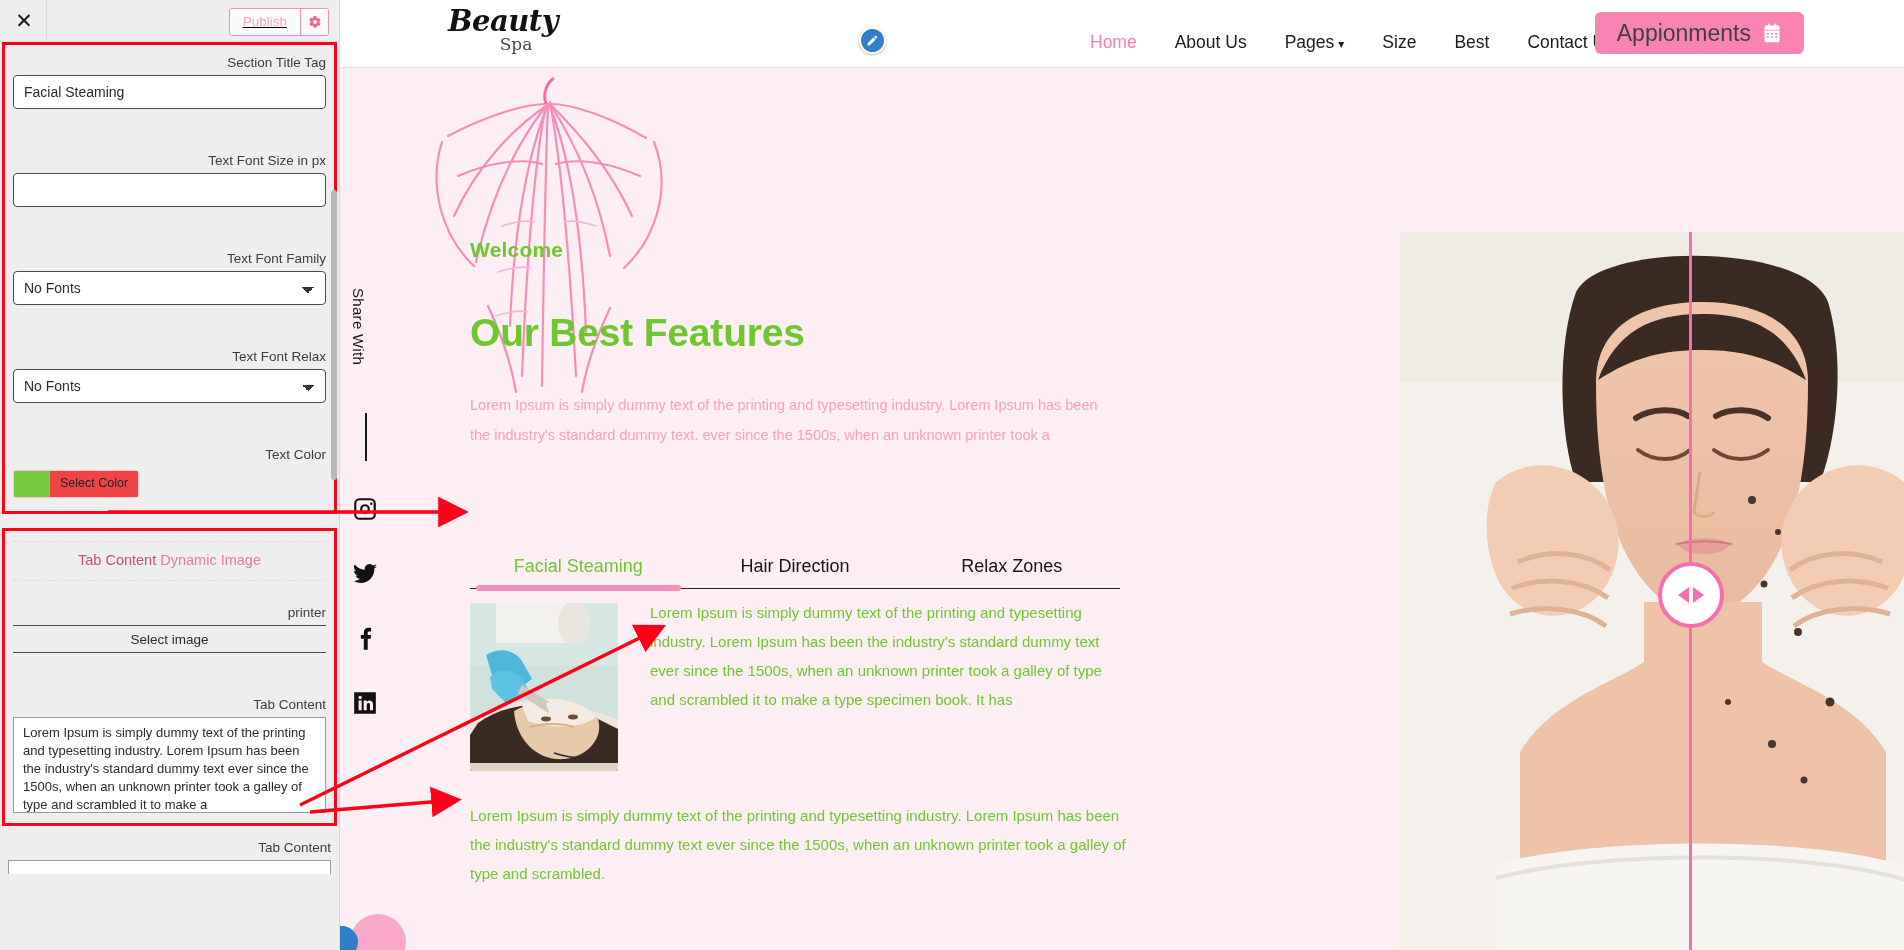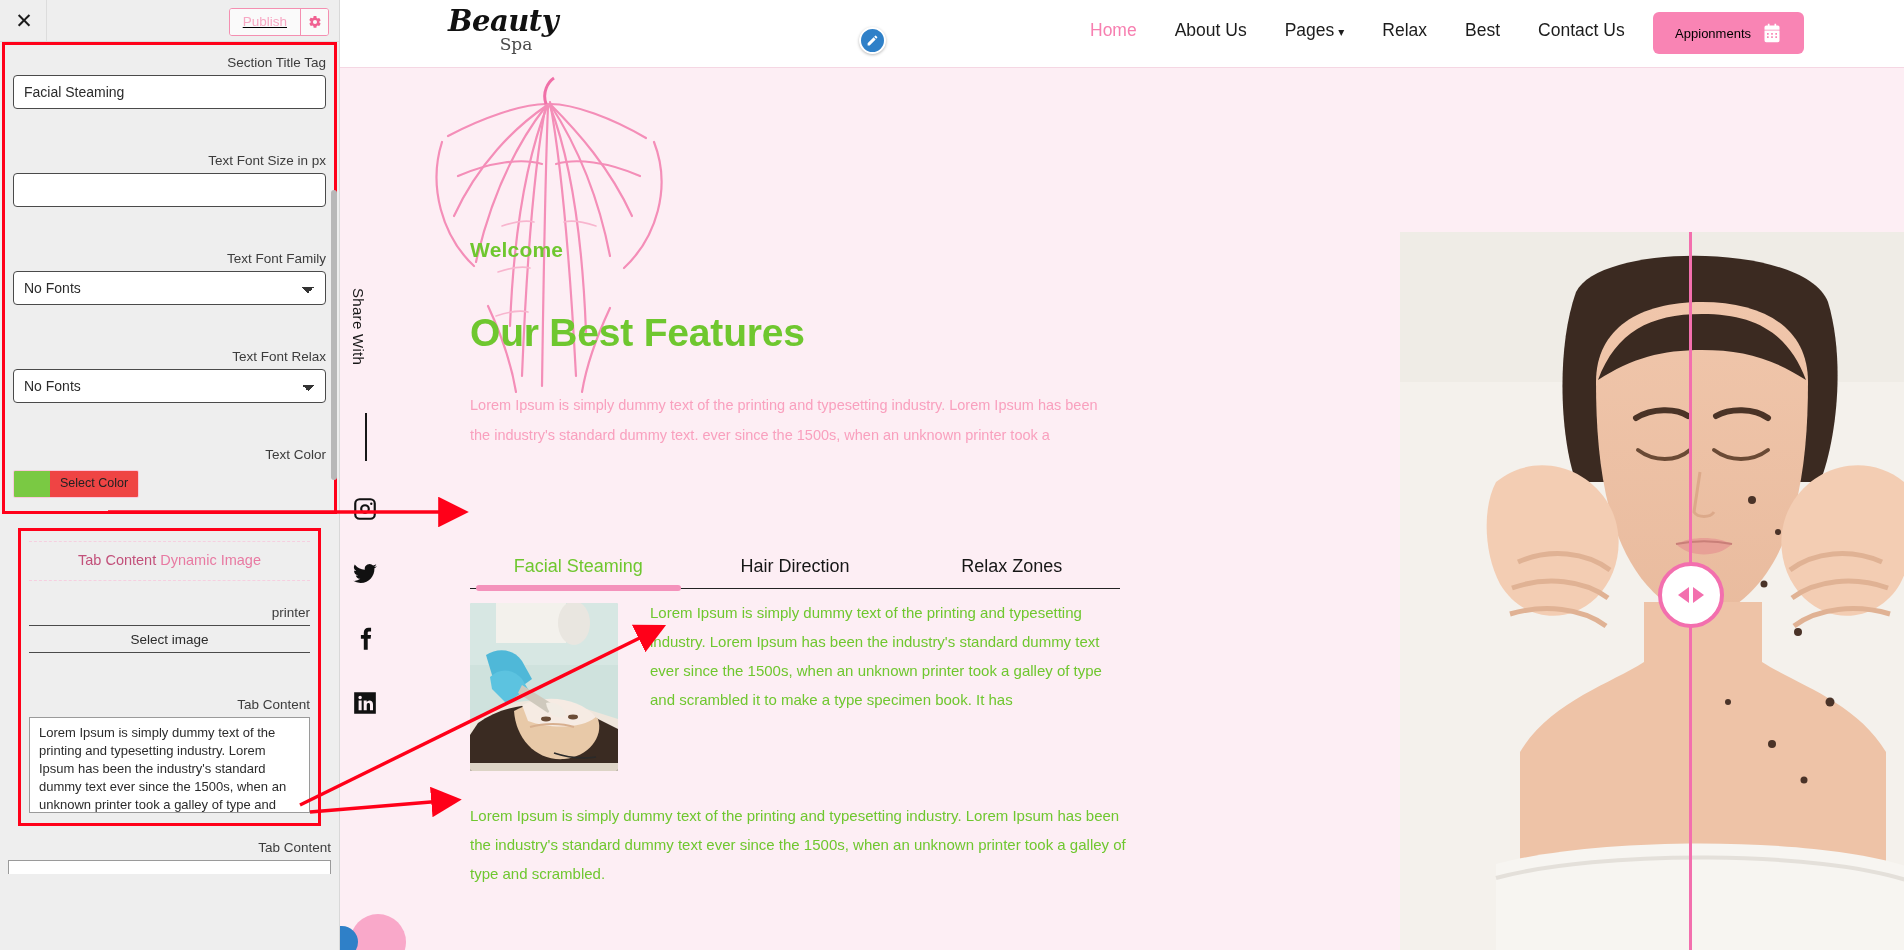--- a/index.html
+++ b/index.html
@@ -123,42 +123,42 @@
   }
   #logo .l1{
     display:block; font-size:29px; font-style:italic; font-weight:bold;
     color:#111; line-height:30px; letter-spacing:-0.5px;
   }
   #logo .l2{
     display:block; font-size:17px; color:#4a4a4a; line-height:16px;
     margin-left:26px; 
   }
   #main-nav{
-    position:absolute; left:750px; top:4px; height:52px;
+    position:absolute; left:750px; top:16px; height:52px;
     display:flex; align-items:center; gap:38px;
   }
   #main-nav a{
     font-size:17.5px; color:#1c1c1c; text-decoration:none; cursor:pointer;
     position:relative; display:inline-block;
   }
   #main-nav a.active{ color:#f77fb0; }
   .caret{ font-size:12px; margin-left:4px; color:#1c1c1c; }
   #edit-pencil-badge{
     position:absolute; left:519px; top:27px; width:27px; height:27px;
     background:#2f80c8; border:2px solid #fff; border-radius:50%;
     display:flex; align-items:center; justify-content:center; cursor:pointer;
     box-shadow:0 1px 3px rgba(0,0,0,.28);
   }
   #appointments-btn{
     position:absolute; right:100px; top:12px; background:#f984b4;
     border:none; border-radius:6px; padding:0 22px; height:42px;
     display:flex; align-items:center; gap:11px; cursor:pointer;
   }
   #appointments-btn .lbl{
-    color:#000000; font-size:13px; font-family:"Liberation Sans", sans-serif;
+    color:#404040; font-size:23px; font-family:"Liberation Sans", sans-serif;
   }
 
   #hero{
     position:relative; height:882px; background:#fdeef4; overflow:hidden;
   }
   #flower-deco{
     position:absolute; left:78px; top:8px; width:270px; height:320px;
     opacity:.95; pointer-events:none;
   }
   #share-rail{
@@ -281,21 +281,21 @@
     <div class="field-label">Text Color</div>
     <div class="colorpick">
       <div class="color-swatch" id="text-color-swatch" style="background: rgb(122, 201, 67);"></div>
       <div class="color-btn-label">Select Color</div>
     </div>
     <div style="height:10px;"></div>
   </div>
 
   <div style="height:14px;"></div>
 
-  <div class="panel-group outline-red" style="margin:0 18px;">
+  <div class="panel-group outline-red" style="margin:0 2px;">
     <div class="dyn-title-box">
       <span class="t1">Tab Content </span><span class="t2">Dynamic Image</span>
     </div>
     <div class="spacer-xs"></div>
     <div class="field-label">printer</div>
     <button class="flat-btn">Select image</button>
     <div class="spacer-sm"></div>
     <div class="field-label">Tab Content</div>
     <textarea class="textarea-input" style="">Lorem Ipsum is simply dummy text of the printing and typesetting industry. Lorem Ipsum has been the industry's standard dummy text ever since the 1500s, when an unknown printer took a galley of type and scrambled it to make a</textarea>
     <div style="height:10px;"></div>
@@ -312,21 +312,21 @@
   <div id="site-header">
     <div id="logo">
       <span class="l1">Beauty</span>
       <span class="l2">Spa</span>
     </div>
 
     <nav id="main-nav">
       <a class="active">Home</a>
       <a>About Us</a>
       <a><span>Pages</span><span class="caret">▾</span></a>
-      <a>Relax</a>
+      <a>Size</a>
       <a>Best</a>
       <a>Contact Us</a>
     </nav>
 
     <div id="edit-pencil-badge">
       <svg width="13" height="13" viewBox="0 0 24 24" fill="#fff">
         <path d="M3 17.25V21h3.75L17.81 9.94l-3.75-3.75L3 17.25zM20.71 7.04a1 1 0 0 0 0-1.41l-2.34-2.34a1 1 0 0 0-1.41 0l-1.83 1.83 3.75 3.75 1.83-1.83z"></path>
       </svg>
     </div>
 

